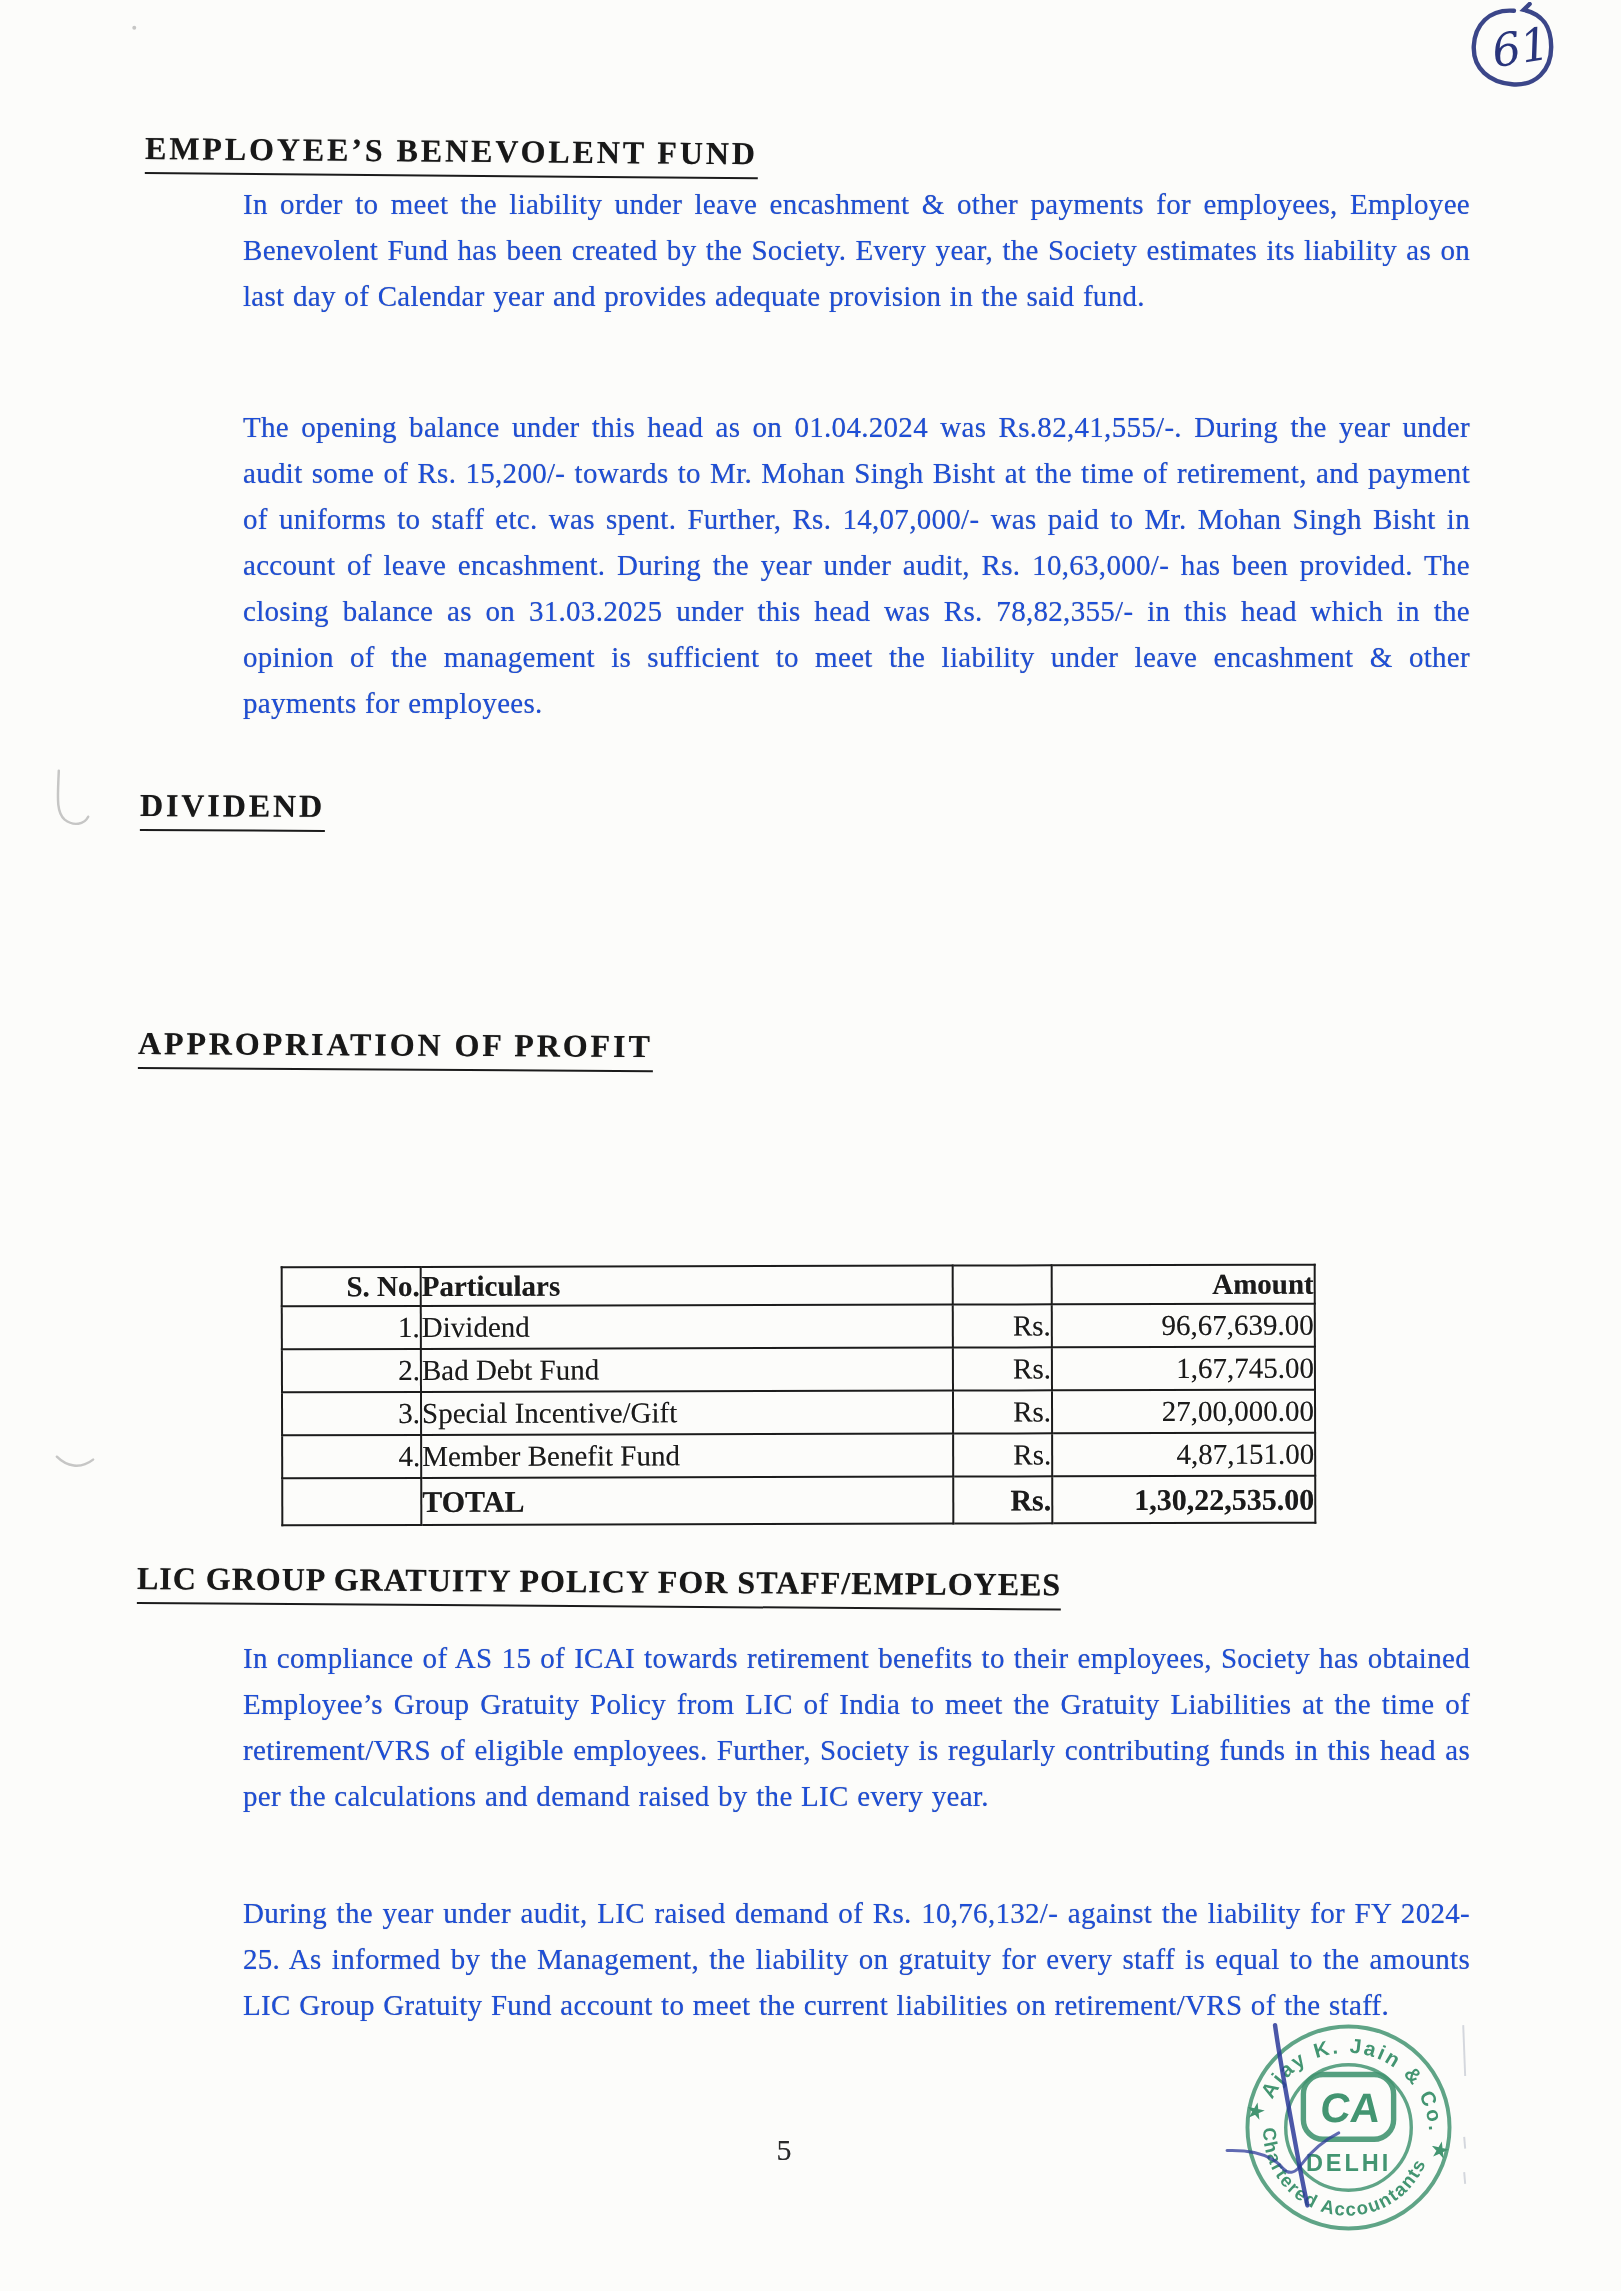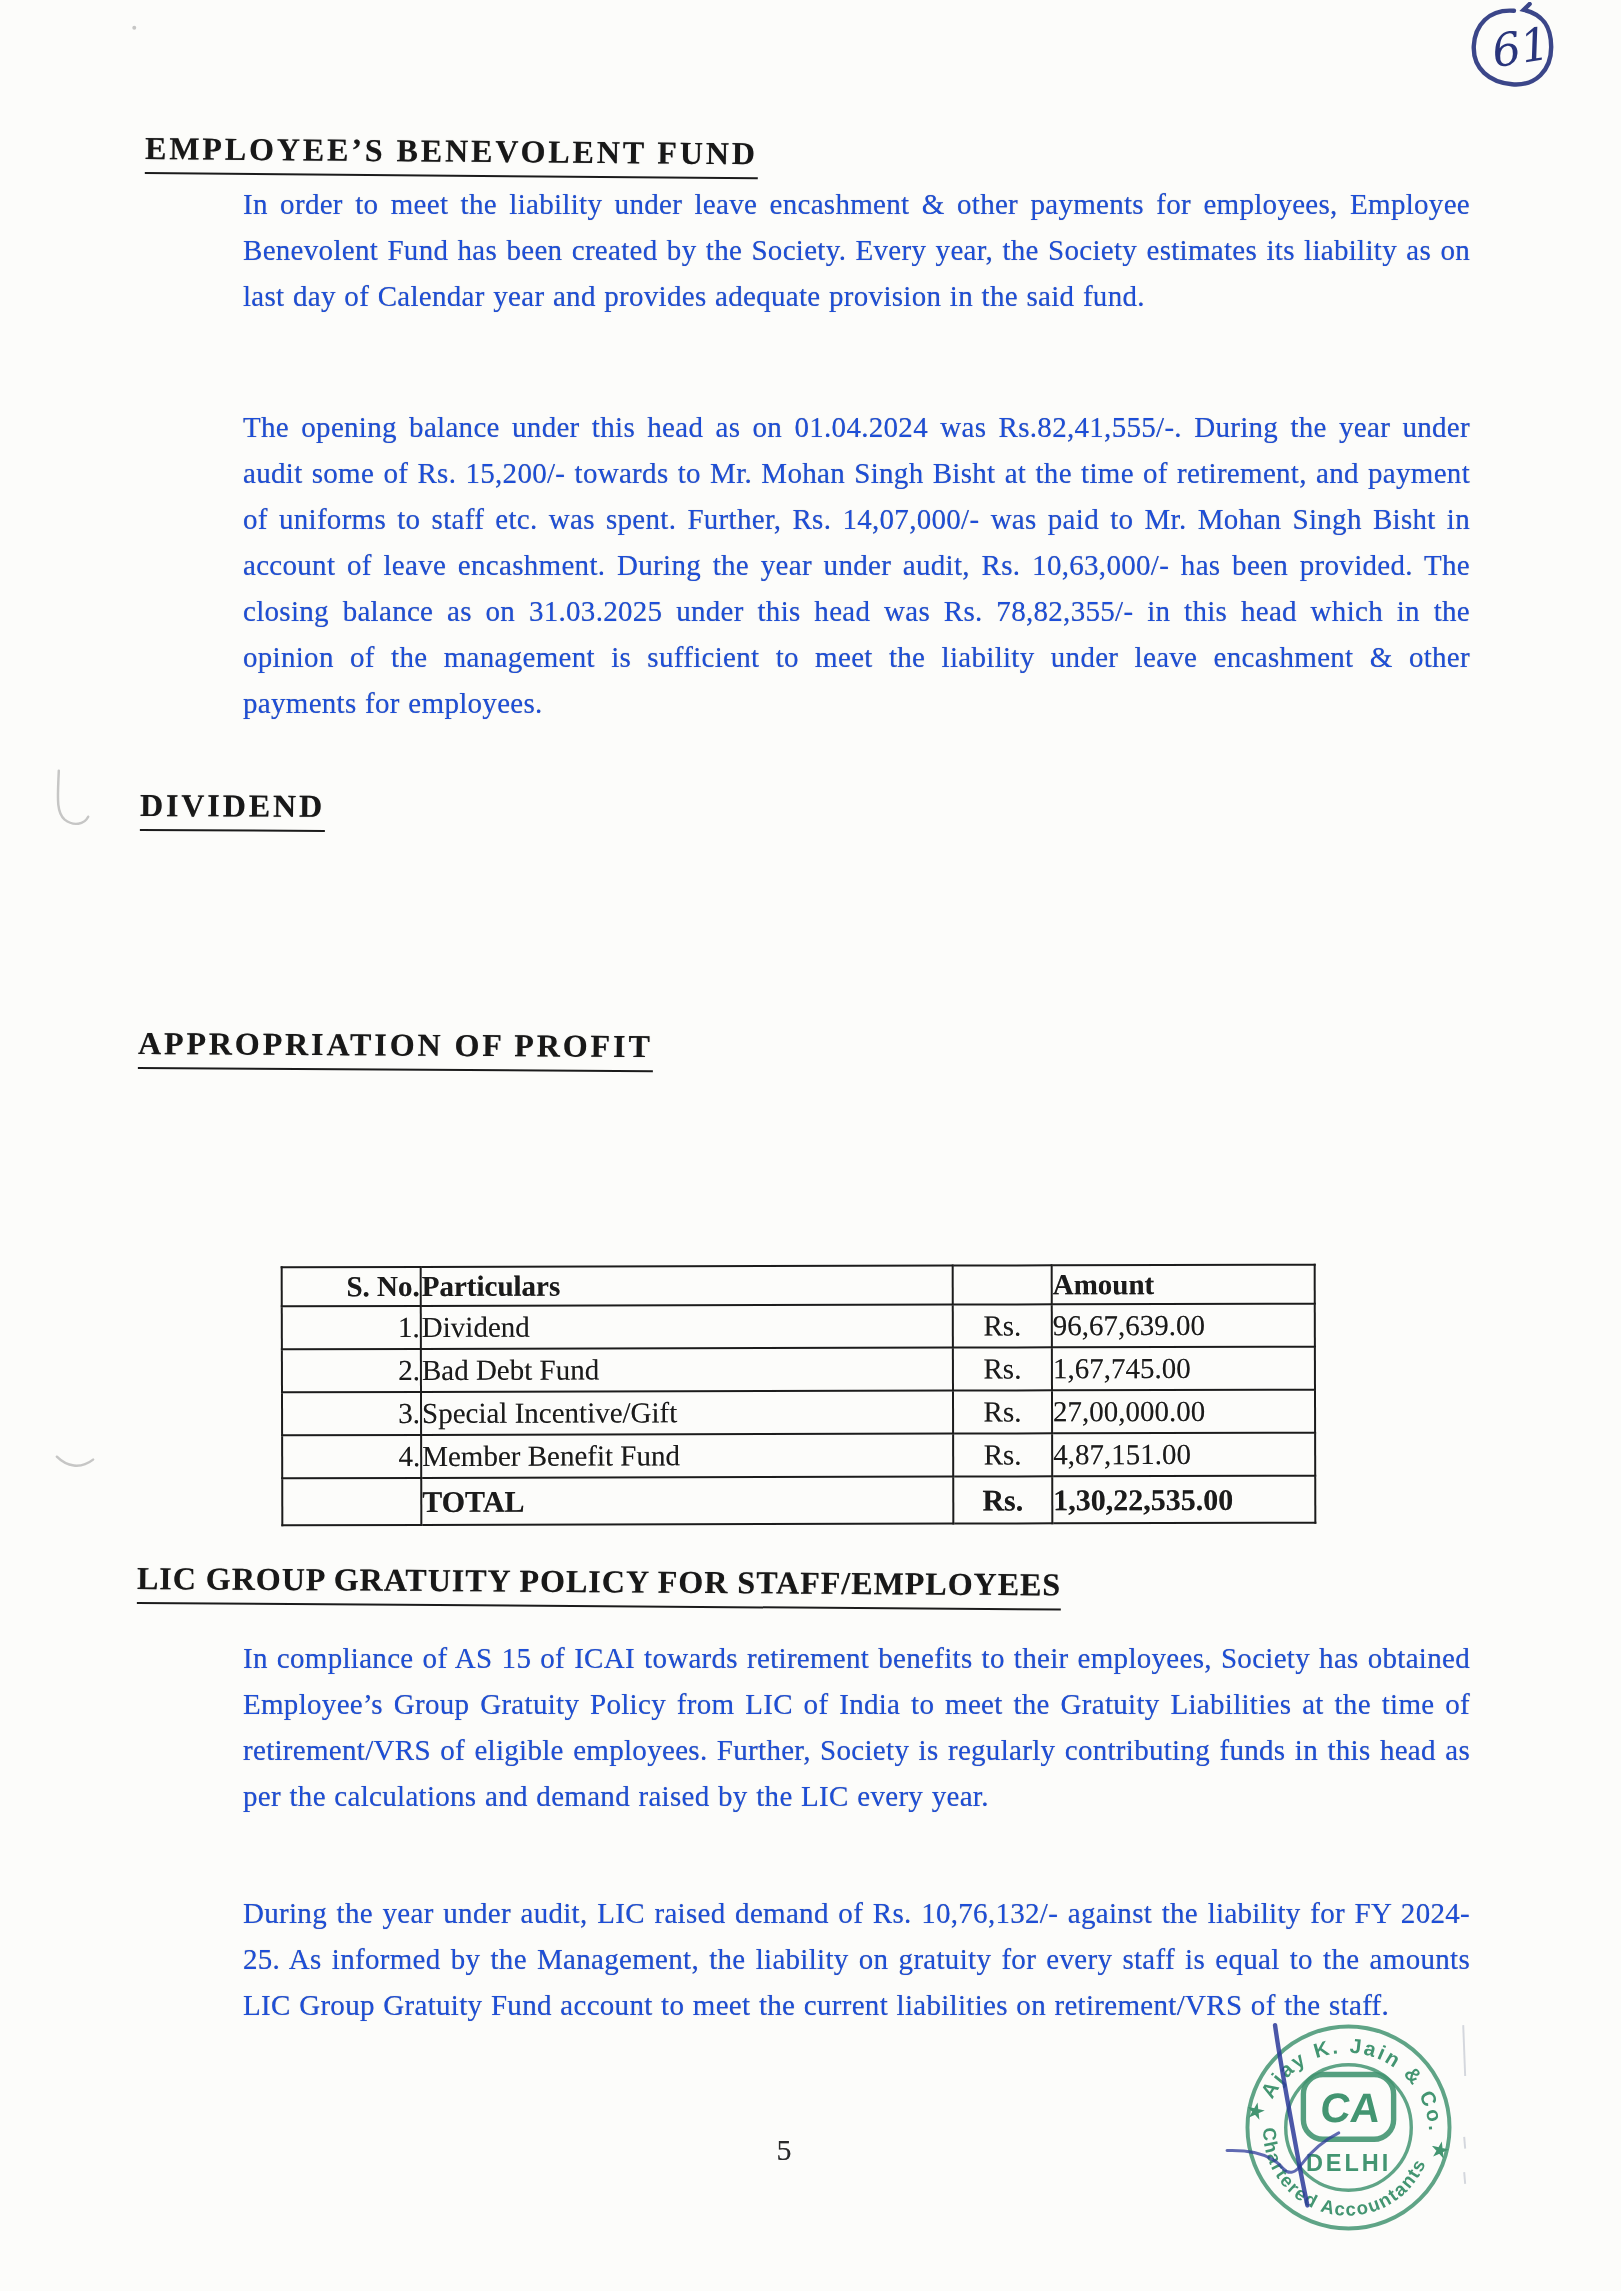--- a/index.html
+++ b/index.html
@@ -26,22 +26,22 @@
     font-size:29px;transform:rotate(-0.15deg);
     color:#1b1b1b;text-shadow:0 0 0.6px rgba(25,25,25,.5);
     border:2.9px solid #1c1c1c;
   }
   .app-table td,.app-table th{border:2px solid #1c1c1c;padding:0;overflow:hidden;white-space:nowrap;}
   .app-table tr{height:43px;}
   .app-table tr.hdr{height:39px;}
   .app-table tr.total-row{height:47px;font-weight:bold;font-size:30px;}
   .c-sno{text-align:right;}
   .c-part{text-align:left;padding-left:15.7px;}
-  .c-cur{text-align:center;padding-left:13.7px;}
-  .c-amt{text-align:left;padding-right:15.7px;}
+  .c-cur{text-align:right;padding-left:13.7px;}
+  .c-amt{text-align:right;padding-right:15.7px;}
   .app-table th.c-part{font-weight:bold;}
   .app-table th{font-weight:bold;}
   .page-number{
     position:absolute;left:745px;top:2133px;width:78px;text-align:center;
     font-size:30px;color:#2a2a2a;text-shadow:0 0 0.6px rgba(35,35,35,.5);
   }
   .corner-annotation{position:absolute;left:1453px;top:2px;width:118px;height:98px;}
   .stamp{position:absolute;left:1221px;top:2000px;width:255px;height:255px;opacity:.9;}
   .overlay{position:absolute;left:0;top:0;width:1621px;height:2292px;pointer-events:none;}
 </style>

